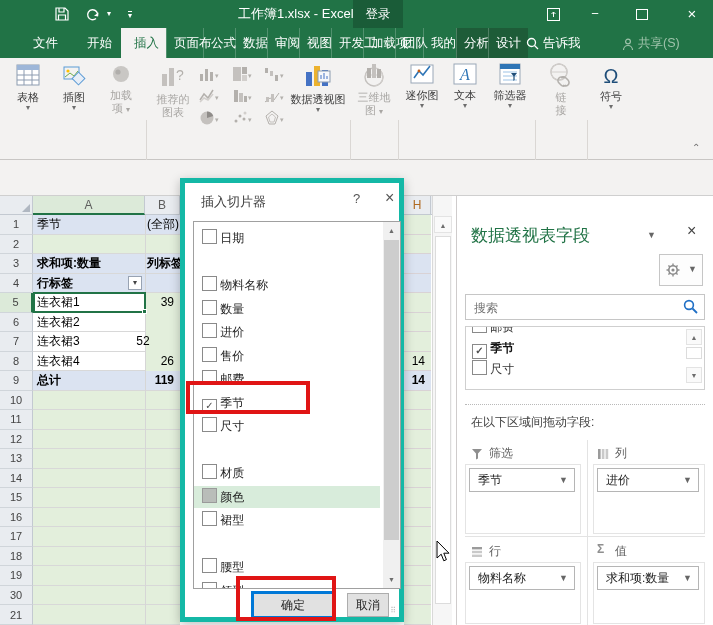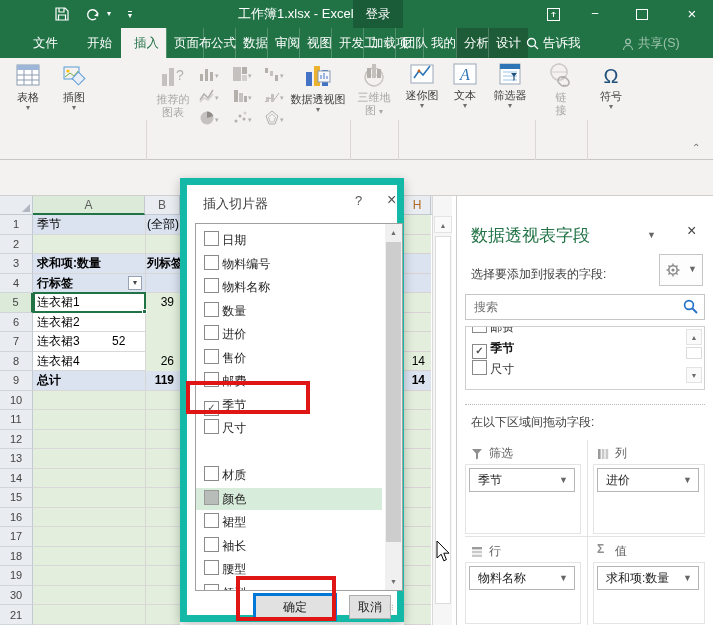--- a/index.html
+++ b/index.html
@@ -37,39 +37,39 @@
   .rowhdr{left:0;width:33px;background:#e9ecf0;border-bottom:1px solid #d0d5da;border-right:1px solid #c3c9d1;
        color:#444;font-size:11px;text-align:center;}
   
   .lav{background:#dbe3f1;}
   .grn{background:#e3efdc;}
   .cellrow{left:33px;width:147px;border-bottom:1px solid #d8d8d8;}
   .hcell{left:404px;width:27px;border-bottom:1px solid #d9d2d5;}
   .celltxt{font-size:12px;color:#000;line-height:19px;white-space:nowrap;}
   .b{font-weight:bold;}
   
-  .dlg{left:180px;top:178px;width:224px;height:444px;background:#fff;border:7px solid #14b8a6;box-shadow:0 3px 10px rgba(0,0,0,.25);}
+  .dlg{left:180px;top:178px;width:224px;height:444px;background:#fff;border:5px solid #14b8a6;box-shadow:0 3px 10px rgba(0,0,0,.25);}
   .dlg-item{left:8px;width:196px;height:22px;line-height:22px;font-size:12px;color:#1e1e1e;}
   .cb{display:inline-block;width:13px;height:13px;border:1px solid #8a8a8a;background:#fff;vertical-align:-2px;
       text-align:center;line-height:12px;font-size:10px;color:#4d4d4d;}
   .cb.filled{background:#b9bdb9;border-color:#9a9a9a;}
   .btn{background:#e1e1e1;border:1px solid #adadad;font-size:12px;color:#1e1e1e;text-align:center;line-height:22px;}
   .btn.focus{border:1px solid #0078d7;box-shadow:0 0 0 2px #0078d7;}
   .redbox{border:4px solid #e01515;background:transparent;z-index:40;}
   
   .sb{background:#fafafa;border:1px solid #e3e3e3;color:#6d6d6d;text-align:center;}
   
   .pane{left:456px;top:196px;width:257px;height:429px;background:#fff;border-left:1px solid #cfcccc;}
   .pane-title{color:#217346;font-size:17px;}
   .ptxt{color:#3f3f3f;font-size:12px;}
   .pill{background:#fff;border:1px solid #b5b5b5;height:24px;line-height:22px;font-size:12px;color:#222;padding:0 8px;}
   .pill .arr{position:absolute;right:6px;top:0;color:#666;font-size:9px;line-height:22px;}
   .arealbl{color:#5f5f5f;font-size:12px;}
   .dotline{border-top:1px dotted #b9b9b9;}
-  input.search{border:none;outline:none;font-size:12px;color:#555;width:200px;height:20px;font-family:Liberation Mono, monospace;background:transparent;}
+  input.search{border:none;outline:none;font-size:12px;color:#555;width:200px;height:20px;font-family:Liberation Sans, sans-serif;background:transparent;}
 </style>
 </head>
 <body>
 
 <div class="abs titlebar">
   <span class="abs tb-ico" style="left:55px;top:0;">
     <svg width="14" height="14" viewBox="0 0 14 14" style="margin-top:7px">
         <path d="M1 1 h9 l3 3 v9 h-12 z M4 1 v4 h5 v-4 M3.5 13 v-5 h7 v5" fill="none" stroke="#fff" stroke-width="1.2"></path>
       </svg>
   </span>
@@ -143,20 +143,28 @@
   <div class="abs bigbtn" style="left:52px;top:4px;width:44px;font-family:Liberation Serif, serif;">
     <svg width="26" height="26" viewBox="0 0 26 26">
         <rect x="3" y="5" width="15" height="12" fill="none" stroke="#5b9bd5"></rect>
         <circle cx="7" cy="9" r="1.6" fill="#ffc000"></circle>
         <path d="M4 15 l5 -4 l4 3 l4 -5" stroke="#70ad47" fill="none"></path>
         <rect x="13" y="12" width="9" height="9" transform="rotate(45 17.5 16.5)" fill="#e7eef7" stroke="#5b9bd5"></rect>
       </svg>
     <div>插图</div><div class="arr">▾</div>
   </div>
 
+  <div class="abs bigbtn dis" style="left:99px;top:4px;width:44px;">
+    <svg width="24" height="24" viewBox="0 0 24 24">
+        <circle cx="12" cy="12" r="8" fill="#c9c7c4"></circle>
+        <circle cx="9" cy="10" r="2.6" fill="#b0aeab"></circle>
+      </svg>
+    <div>加载</div>
+    <div><span>项</span> <span class="arr" style="color:#a8a6a3;">▾</span></div>
+  </div>
   <div class="abs gdiv" style="left:146px;"></div>
 
   <div class="abs bigbtn dis" style="left:149px;top:4px;width:48px;">
     <svg width="28" height="28" viewBox="0 0 28 28">
         <rect x="3" y="12" width="5" height="12" fill="#c4c1be"></rect>
         <rect x="10" y="6" width="5" height="18" fill="#c4c1be"></rect>
         <text x="17" y="18" font-size="14" fill="#b3b0ac" font-family="sans-serif">?</text>
       </svg>
     <div>推荐的</div>
     <div>图表</div>
@@ -399,37 +407,36 @@
 <span class="abs celltxt b" style="left:37px;top:273.5px;">行标签</span>
 <span class="abs" style="left:128px;top:276px;width:14px;height:14px;background:#fff;border:1px solid #98a3b3;text-align:center;line-height:12px;font-size:8px;color:#444;">▾</span>
 
 <div class="abs" style="left:33px;top:292px;width:113px;height:21px;background:#fff;border:2px solid #217346;z-index:5;">
   <span class="celltxt" style="padding-left:2px;line-height:17px;display:block;">连衣裙1</span>
   <span class="abs" style="right:-3px;bottom:-3px;width:5px;height:5px;background:#217346;border:1px solid #fff;"></span>
 </div>
 <span class="abs celltxt" style="left:112px;top:293px;width:62px;text-align:right;">39</span>
 <span class="abs celltxt" style="left:37px;top:312.5px;">连衣裙2</span>
 <span class="abs celltxt" style="left:37px;top:332px;">连衣裙3</span>
-<span class="abs celltxt" style="left:112px;top:332px;width:62px;text-align:left;">52</span>
+<span class="abs celltxt" style="left:112px;top:332px;width:62px;text-align:center;">52</span>
 <span class="abs celltxt" style="left:37px;top:351.5px;">连衣裙4</span>
 <span class="abs celltxt" style="left:112px;top:351.5px;width:62px;text-align:right;">26</span>
 <span class="abs celltxt b" style="left:37px;top:371px;">总计</span>
 <span class="abs celltxt b" style="left:112px;top:371px;width:62px;text-align:right;">119</span>
 
 <div class="abs" style="left:432px;top:196px;width:20px;height:429px;background:#f6f6f6;border-left:1px solid #d9d9d9;">
   <div class="abs sb" style="left:1px;top:20px;width:18px;height:17px;font-size:7px;line-height:17px;">▲</div>
   <div class="abs" style="left:2px;top:40px;width:16px;height:368px;background:#ffffff;border:1px solid #dcdcdc;"></div>
 </div>
 
 <div class="abs pane">
   <span class="abs pane-title" style="left:14px;top:28px;">数据透视表字段</span>
   <span class="abs" style="left:190px;top:34px;color:#666;font-size:9px;">▼</span>
   <span class="abs" style="left:230px;top:26px;color:#444;font-size:16px;">×</span>
 
-  <span class="abs ptxt" style="left:14px;top:70px;">选择要添加到报表的字段:</span>
   <div class="abs" style="left:202px;top:58px;width:44px;height:32px;background:#fdfdfd;border:1px solid #c6c6c6;">
     <svg width="16" height="16" viewBox="0 0 16 16" style="margin:7px 0 0 5px;">
         <circle cx="8" cy="8" r="4.2" fill="none" stroke="#8a8a8a" stroke-width="1.6"></circle>
         <circle cx="8" cy="8" r="1.6" fill="#8a8a8a"></circle>
         <path d="M8 1.5 v2 M8 12.5 v2 M1.5 8 h2 M12.5 8 h2 M3.4 3.4 l1.4 1.4 M11.2 11.2 l1.4 1.4 M12.6 3.4 l-1.4 1.4 M4.8 11.2 l-1.4 1.4" stroke="#8a8a8a" stroke-width="1.4"></path>
       </svg>
     <span class="abs" style="right:5px;top:9px;color:#666;font-size:9px;">▼</span>
   </div>
 
   <div class="abs" style="left:8px;top:98px;width:240px;height:26px;background:#fff;border:1px solid #c6c6c6;">
@@ -511,32 +518,30 @@
   </div>
 </div>
 
 <div class="abs dlg" style="z-index:30;">
   <span class="abs" style="left:16px;top:10px;font-size:13px;color:#3c3c3c;">插入切片器</span>
   <span class="abs" style="left:168px;top:8px;font-size:13px;color:#555;">?</span>
   <span class="abs" style="left:200px;top:6px;font-size:16px;color:#555;">×</span>
 
   <div class="abs" style="left:8px;top:38px;width:208px;height:368px;border:1px solid #a0a0a0;background:#fff;overflow:hidden;">
     <div class="abs dlg-item" style="top:5px;"><span class="cb"></span> <span>日期</span></div>
-    <div class="abs dlg-item" style="top:28.5px;"><span class="cb"></span> <span>物料编号</span></div>
     <div class="abs dlg-item" style="top:52px;"><span class="cb"></span> <span>物料名称</span></div>
     <div class="abs dlg-item" style="top:75.5px;"><span class="cb"></span> <span>数量</span></div>
     <div class="abs dlg-item" style="top:99px;"><span class="cb"></span> <span>进价</span></div>
     <div class="abs dlg-item" style="top:122.5px;"><span class="cb"></span> <span>售价</span></div>
     <div class="abs dlg-item" style="top:146px;"><span class="cb"></span> <span>邮费</span></div>
     <div class="abs dlg-item" style="top:169.5px;"><span class="cb">✓</span> <span>季节</span></div>
     <div class="abs dlg-item" style="top:193px;"><span class="cb"></span> <span>尺寸</span></div>
     <div class="abs dlg-item" style="top:240px;"><span class="cb"></span> <span>材质</span></div>
     <div class="abs dlg-item" style="top:287px;"><span class="cb"></span> <span>裙型</span></div>
     <div class="abs dlg-item" style="top:263.5px;left:0;width:186px;background:#d8ecdb;padding-left:8px;"><span class="cb filled"></span> <span>颜色</span></div>
-    <div class="abs dlg-item" style="top:310.5px;"><span class="cb"></span> <span>袖长</span></div>
     <div class="abs dlg-item" style="top:334px;"><span class="cb"></span> <span>腰型</span></div>
     <div class="abs dlg-item" style="top:357.5px;"><span class="cb"></span> <span>领型</span></div>
 
     <div class="abs" style="right:0;top:0;width:17px;height:366px;background:#f0f0f0;">
       <div class="abs sb" style="left:0;top:0;width:17px;height:17px;font-size:7px;line-height:17px;border:none;background:#f0f0f0;">▲</div>
       <div class="abs" style="left:1px;top:18px;width:15px;height:300px;background:#cdcdcd;"></div>
       <div class="abs sb" style="left:0;bottom:0;width:17px;height:17px;font-size:7px;line-height:17px;border:none;background:#f0f0f0;">▼</div>
     </div>
   </div>
 

